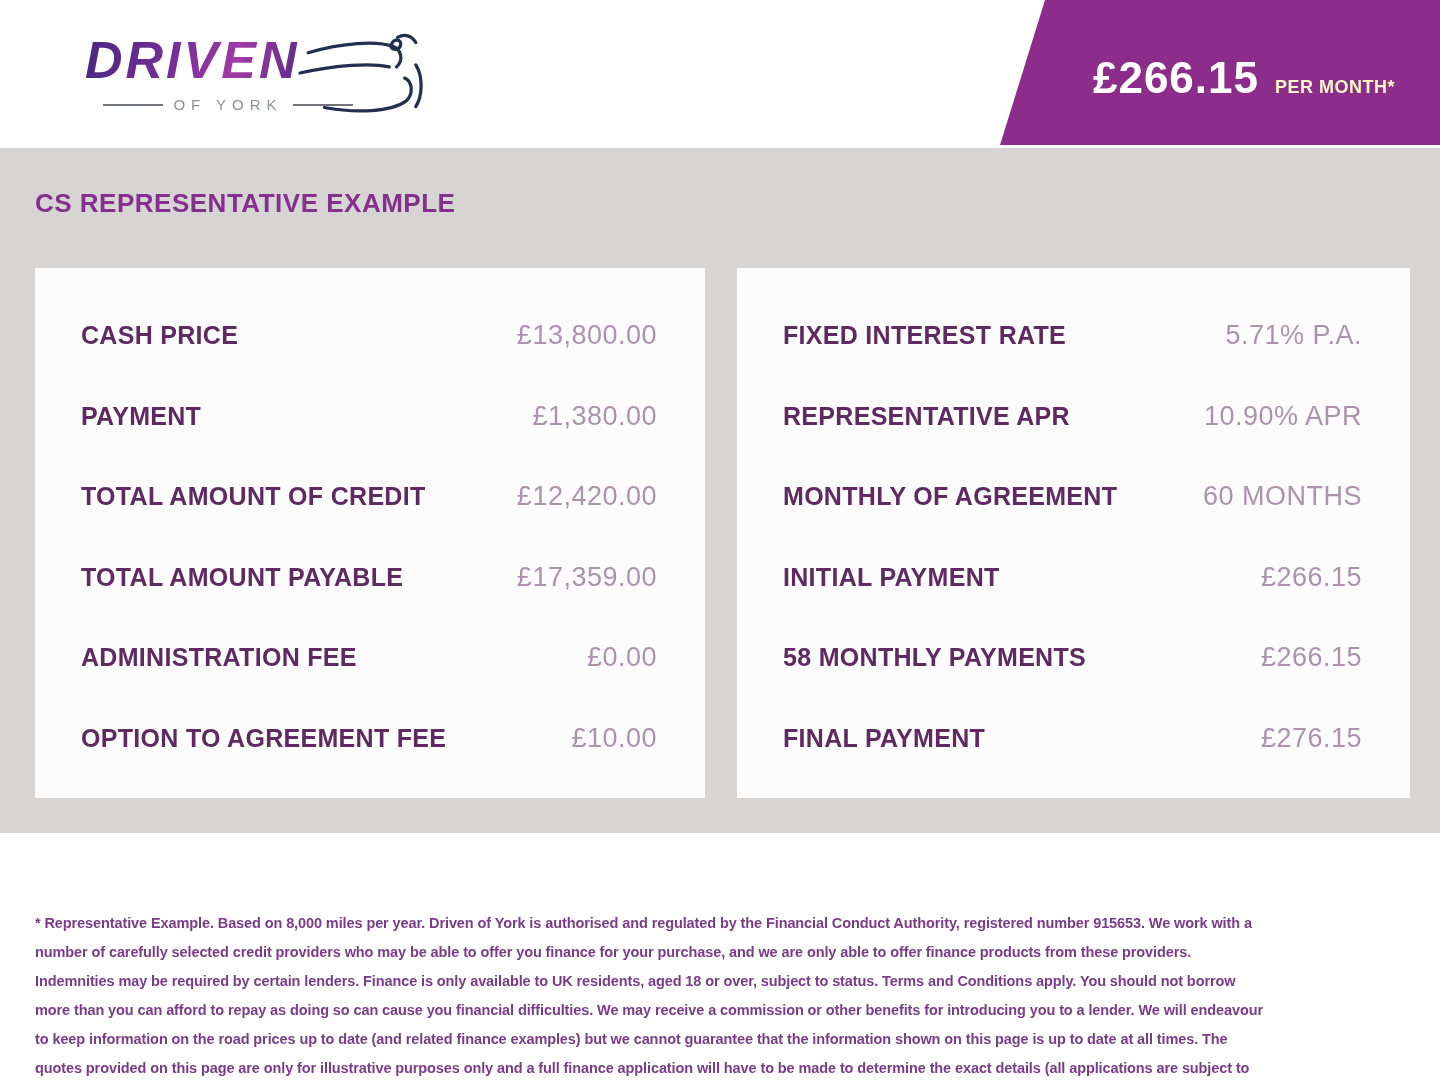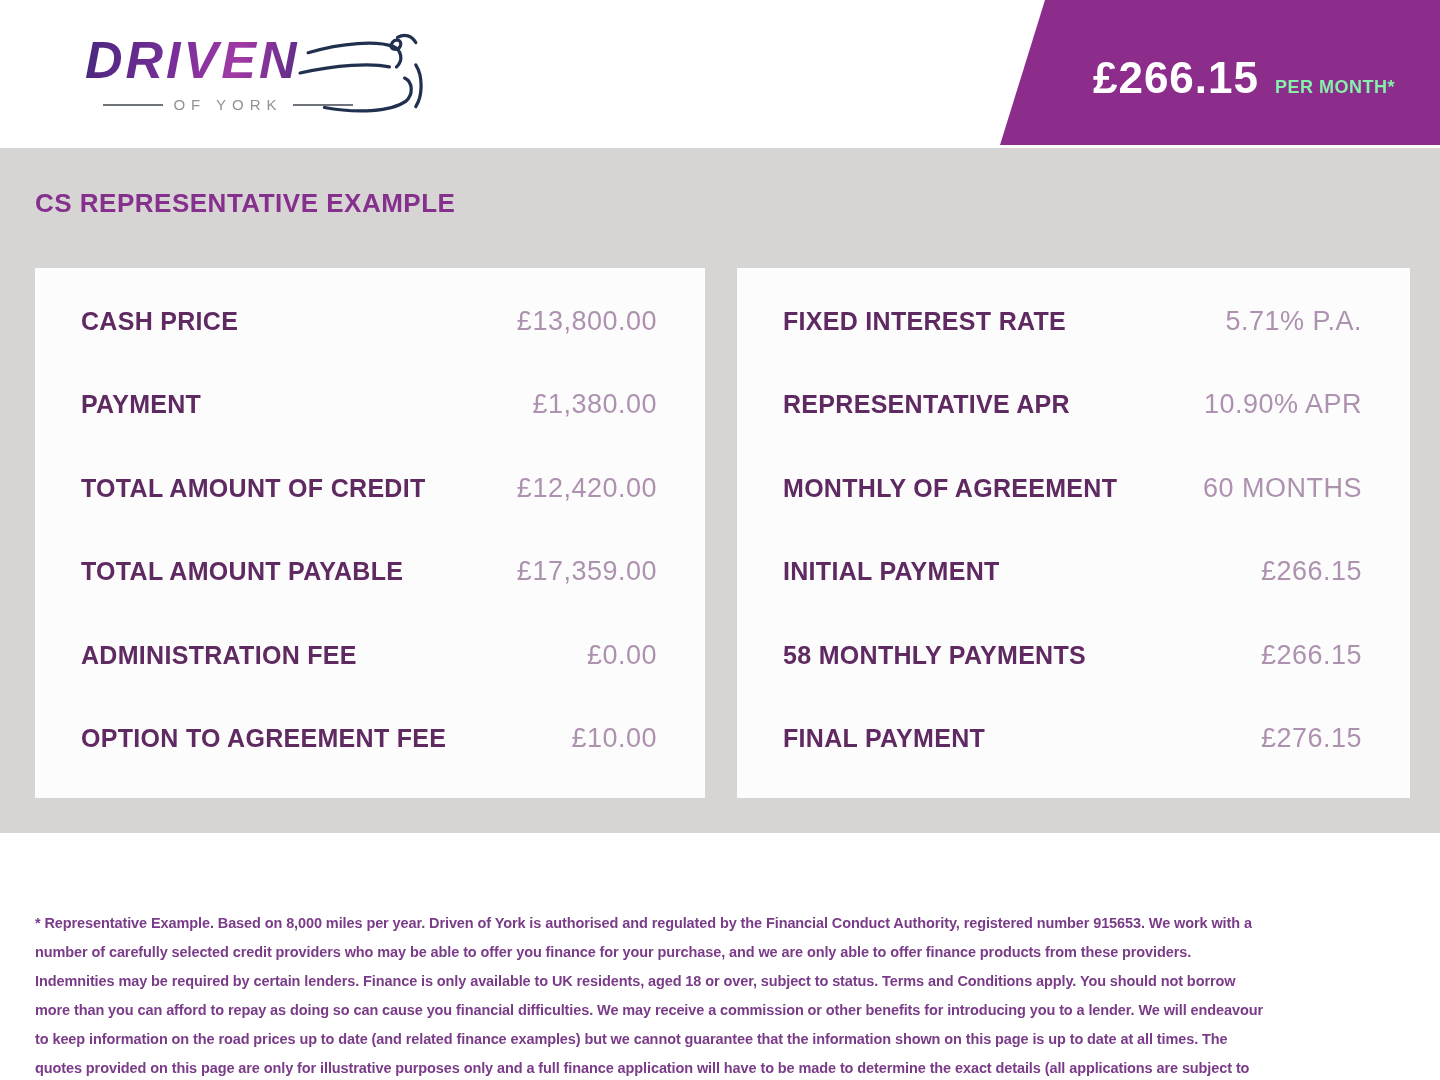--- a/index.html
+++ b/index.html
@@ -50,33 +50,33 @@
   }
   .banner{
     position:absolute;top:0;right:0;width:440px;height:145px;
     background:var(--banner-bg);
     clip-path:polygon(45px 0, 100% 0, 100% 100%, 0 100%);
     display:flex;align-items:baseline;justify-content:center;
     padding-left:48px;box-sizing:border-box;
   }
   .banner-inner{display:flex;align-items:baseline;gap:16px;margin-top:56px;}
   .banner-amount{font-size:44px;font-weight:bold;color:#ffffff;letter-spacing:1px;line-height:1;}
-  .banner-suffix{font-size:18px;font-weight:bold;color:#86efac;letter-spacing:0.5px;line-height:1;}
+  .banner-suffix{font-size:18px;font-weight:bold;color:#fef9c3;letter-spacing:0.5px;line-height:1;}
 
   
   .band{position:absolute;top:148px;left:0;width:1440px;height:685px;background:var(--band-bg);}
   .heading{
     position:absolute;left:35px;top:40px;margin:0;
     font-size:26px;font-weight:bold;color:var(--heading);letter-spacing:0.5px;
   }
   .panel{
     position:absolute;top:120px;height:530px;background:var(--panel-bg);
     box-sizing:border-box;
     display:flex;flex-direction:column;justify-content:space-between;
-    padding:38px 48px 44px 46px;
+    padding:52px 48px 44px 46px;
   }
   .panel.left{left:35px;width:670px;}
   .panel.right{left:737px;width:673px;}
   .row{display:flex;justify-content:space-between;align-items:baseline;}
   .lbl{font-size:25px;font-weight:bold;color:var(--label);letter-spacing:0.3px;white-space:nowrap;}
   .val{font-size:27px;font-weight:normal;color:var(--value);letter-spacing:0.5px;white-space:nowrap;}
 
   
   .footer{position:absolute;top:833px;left:0;width:1440px;height:247px;background:#ffffff;margin-top:42px;}
   .disclaimer{

